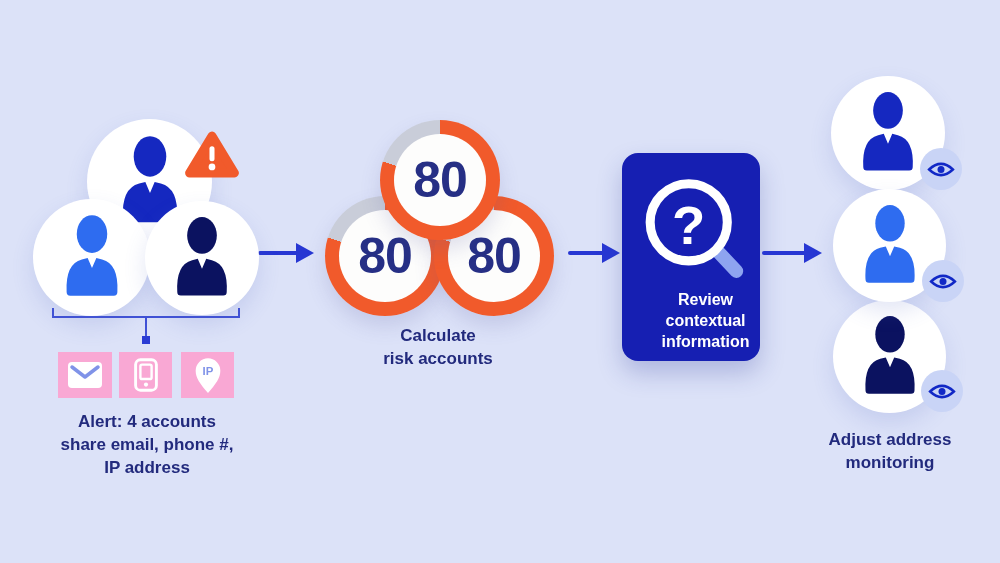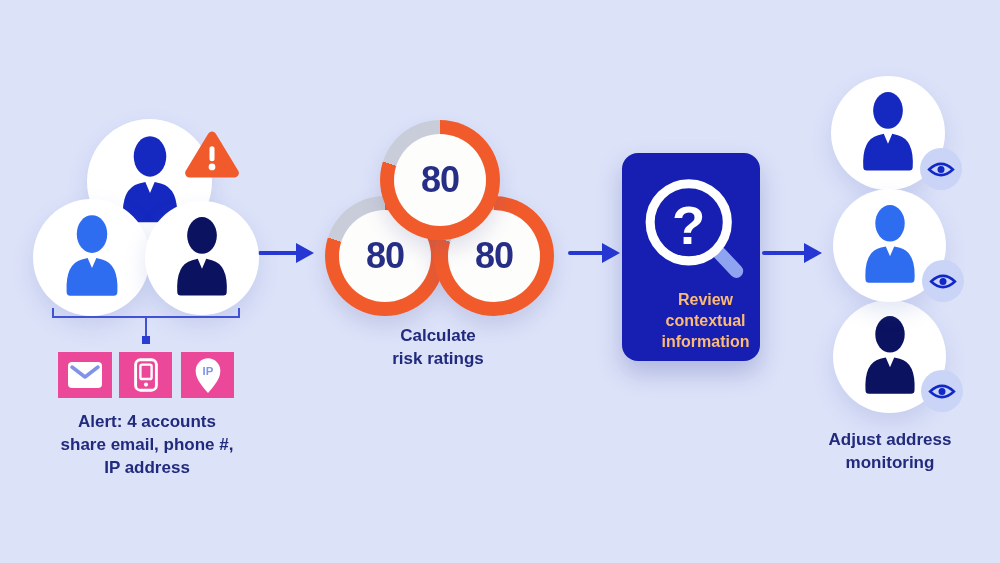--- a/index.html
+++ b/index.html
@@ -18,56 +18,56 @@
 
   
   .bracket-part{position:absolute; background:#4152d6;}
   .bk-h{left:52px; top:316px; width:188px; height:2px;}
   .bk-tl{left:52px; top:308px; width:2px; height:10px;}
   .bk-tr{left:238px; top:308px; width:2px; height:10px;}
   .bk-drop{left:145px; top:318px; width:2px; height:20px;}
   .bk-sq{left:142px; top:336px; width:8px; height:8px; background:#2b3cd4;}
 
   
-  .tile{position:absolute; top:352px; height:46px; background:#ec4899; border-radius:0;
+  .tile{position:absolute; top:352px; height:46px; background:#f9a8d4; border-radius:0;
         display:flex; align-items:center; justify-content:center;}
   .tile-1{left:58px; width:54px;}
   .tile-2{left:119px; width:53px;}
   .tile-3{left:181px; width:53px;}
 
   .caption{position:absolute; color:#222a7d; font-weight:700; font-size:17px; line-height:23px;
            text-align:center; white-space:pre-line;}
   .cap-alert{left:18px; top:410px; width:258px;}
   .cap-risk{left:338px; top:324px; width:200px;}
   .cap-monitor{left:790px; top:428px; width:200px;}
 
   
   .gauge{position:absolute; width:120px; height:120px; border-radius:50%;
          box-shadow:0 10px 20px rgba(90,90,160,.18);}
   .g-left{left:325px; top:196px; z-index:1;}
   .g-right{left:434px; top:196px; z-index:1;}
   .g-top{left:380px; top:120px; z-index:2;}
   .gauge-inner{position:absolute; left:14px; top:14px; width:92px; height:92px; border-radius:50%;
                background:#fdfdfc; display:flex; align-items:center; justify-content:center;}
-  .gauge-val{color:#262f85; font-weight:700; font-size:36px; letter-spacing:-1px;}
+  .gauge-val{color:#262f85; font-weight:700; font-size:50px; letter-spacing:-1px;}
 
   
   .arrow-line{position:absolute; top:251px; height:4px; background:#2737d3; border-radius:2px;}
   .arrow-head{position:absolute; top:243px; width:0; height:0;
               border-top:10px solid transparent; border-bottom:10px solid transparent;
               border-left:18px solid #2737d3;}
   .a1l{left:258px; width:40px;} .a1h{left:296px;}
   .a2l{left:568px; width:36px;} .a2h{left:602px;}
   .a3l{left:762px; width:44px;} .a3h{left:804px;}
 
   
   .review-box{position:absolute; left:622px; top:153px; width:138px; height:208px;
               background:#161fb2; border-radius:16px; box-shadow:0 12px 24px rgba(40,50,150,.25);}
   .mag{position:absolute; left:10px; top:16px;}
-  .review-cap{position:absolute; left:0; right:0; top:136px; color:#fdba74; font-weight:700;
+  .review-cap{position:absolute; left:0; right:0; top:136px; color:#ffffff; font-weight:700;
               font-size:16px; line-height:21px; text-align:center; white-space:pre-line;padding-left:29px;}
 
   
   .r1{left:831px; top:76px; width:114px; height:114px;}
   .r2{left:833px; top:189px; width:113px; height:113px; z-index:2;}
   .r3{left:833px; top:300px; width:113px; height:113px;}
   .badge{position:absolute; width:42px; height:42px; border-radius:50%; background:#c9d4f6;
          display:flex; align-items:center; justify-content:center; z-index:4;}
   .b1{left:920px; top:148px;} .b2{left:922px; top:260px;} .b3{left:921px; top:370px;}
 </style>
@@ -161,21 +161,21 @@
       <div class="gauge-inner">
         <span class="gauge-val">80</span>
       </div>
     </div>
     <div class="gauge g-top" style="background: conic-gradient(rgb(241, 90, 43) 0deg, rgb(241, 90, 43) 288deg, rgb(201, 205, 217) 288deg, rgb(201, 205, 217) 360deg);">
       <div class="gauge-inner">
         <span class="gauge-val">80</span>
       </div>
     </div>
     <div class="caption cap-risk">Calculate
-risk ratings</div>
+risk accounts</div>
   </div>
 
   <div>
     <div class="arrow-line a2l"></div>
     <div class="arrow-head a2h"></div>
   </div>
 
   <div class="review-box">
     <svg class="mag" width="118" height="118" viewBox="0 0 104 104">
       <line x1="75" y1="72" x2="92" y2="90" stroke="#8ea4f0" stroke-width="12" stroke-linecap="round"></line>

